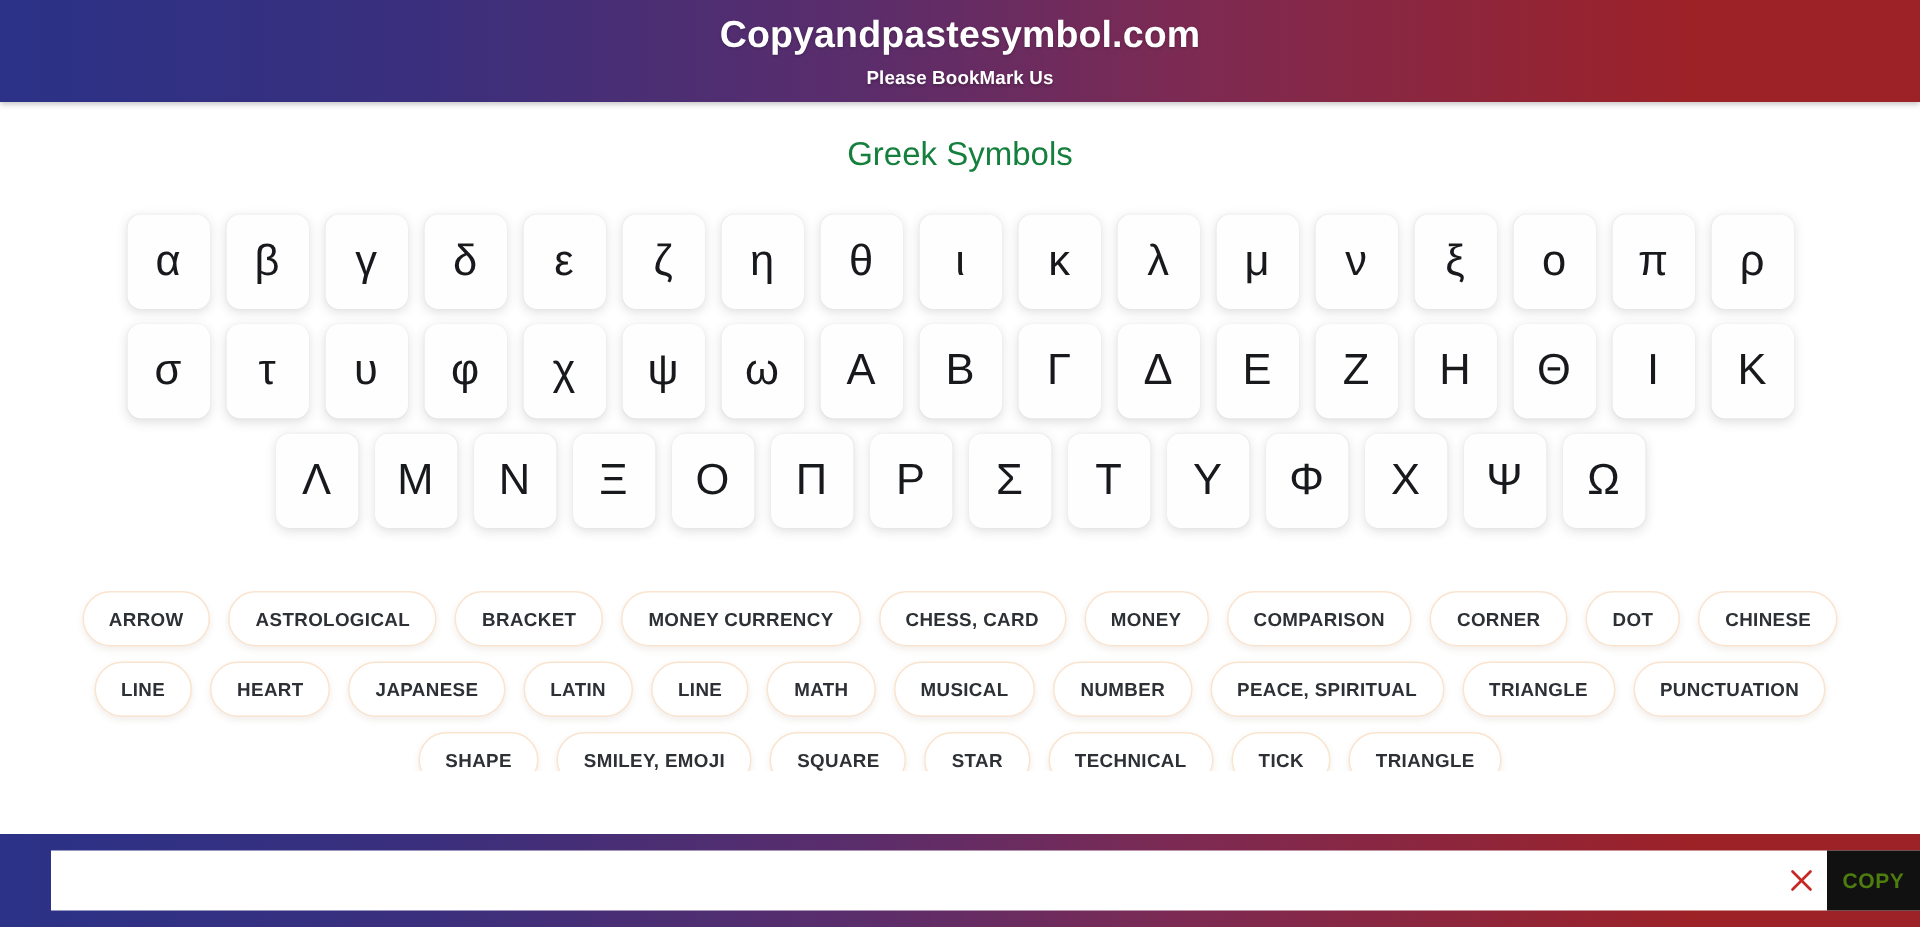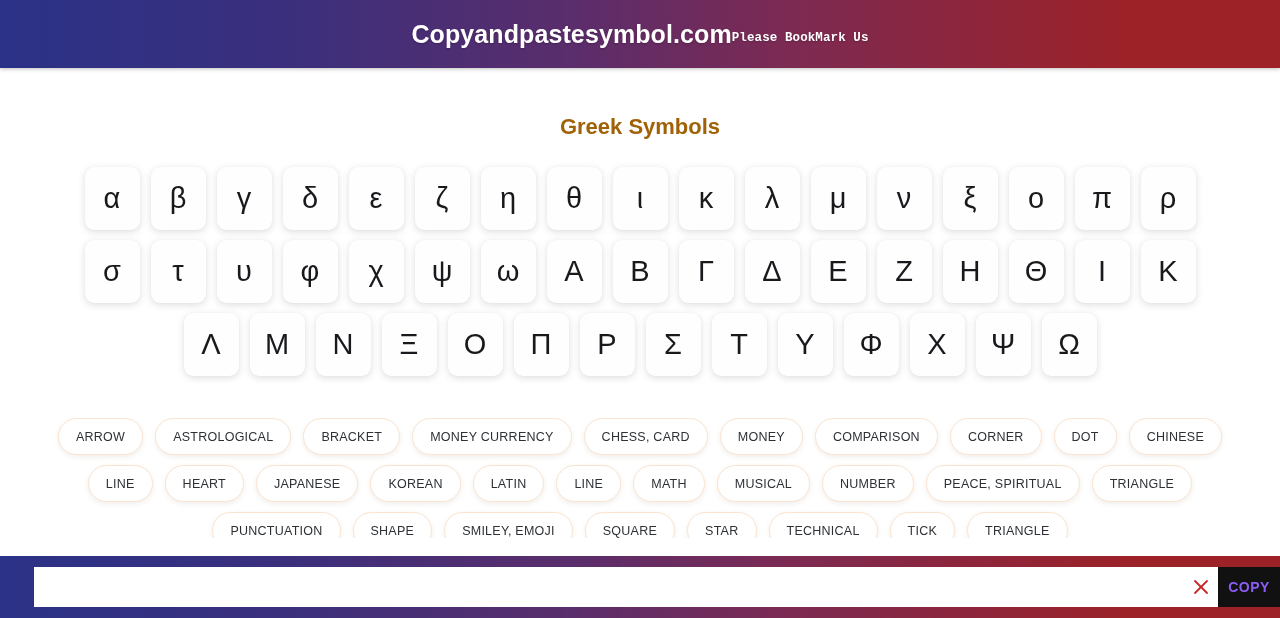--- a/index.html
+++ b/index.html
@@ -14,49 +14,48 @@
     font-family: "Liberation Sans", sans-serif;
     background: #ffffff;
     position: relative;
   }
 
   
   .site-header {
     height: 68px;
     background: linear-gradient(90deg, #2b3287 0%, #3a2f7d 22%, #5b2d6b 45%, #7d2a52 62%, #9c2228 88%, #9c2228 100%);
     display: flex;
-    flex-direction: row;
+    flex-direction: column;
     align-items: center;
     justify-content: center;
     color: #ffffff;
     box-shadow: 0 1px 4px rgba(0,0,0,0.25);
   }
   .site-title {
     font-size: 25px;
     font-weight: 600;
     letter-spacing: 0.1px;
     line-height: 1.15;
     text-shadow: 0 1px 2px rgba(0,0,0,0.25);
   }
   .site-subtitle {
     font-size: 12.5px;
     font-weight: 700;
     margin-top: 8px;
     letter-spacing: 0.1px;
     text-shadow: 0 1px 2px rgba(0,0,0,0.25);
-    font-family: Liberation Mono, monospace;
   }
 
   
   .page-title {
     text-align: center;
     font-size: 22px;
-    font-weight: 700;
-    color: #a16207;
-    margin-top: 46px;
+    font-weight: 400;
+    color: #15803d;
+    margin-top: 22px;
   }
 
   
   .symbol-grid {
     margin-top: 27px;
     display: flex;
     flex-wrap: wrap;
     justify-content: center;
     gap: 10px 11px;
     padding: 0 56px;
@@ -91,21 +90,21 @@
   .category-chip {
     height: 37px;
     padding: 0 17px;
     border: 1.5px solid #fae4cf;
     border-radius: 19px;
     background: #ffffff;
     display: inline-flex;
     align-items: center;
     justify-content: center;
     font-size: 12.5px;
-    font-weight: 400;
+    font-weight: 700;
     letter-spacing: 0.25px;
     color: #2d3135;
     white-space: nowrap;
     cursor: pointer;
     box-shadow: 0 2px 5px rgba(120,90,60,0.10);
   }
 
   
   .copy-bar {
     position: absolute;
@@ -144,21 +143,21 @@
     justify-content: center;
     cursor: pointer;
     flex: none;
   }
   .clear-icon svg { display: block; }
   .copy-button {
     flex: none;
     width: 62px;
     height: 40px;
     background: #111111;
-    color: #8b5cf6;
+    color: #4d7c0f;
     border: none;
     font-family: "Liberation Sans", sans-serif;
     font-size: 14px;
     font-weight: 700;
     letter-spacing: 0.4px;
     cursor: pointer;
   }
 </style>
 </head>
 <body>
@@ -324,21 +323,20 @@
     <div class="category-chip">MONEY CURRENCY</div>
     <div class="category-chip">CHESS, CARD</div>
     <div class="category-chip">MONEY</div>
     <div class="category-chip">COMPARISON</div>
     <div class="category-chip">CORNER</div>
     <div class="category-chip">DOT</div>
     <div class="category-chip">CHINESE</div>
     <div class="category-chip">LINE</div>
     <div class="category-chip">HEART</div>
     <div class="category-chip">JAPANESE</div>
-    <div class="category-chip">KOREAN</div>
     <div class="category-chip">LATIN</div>
     <div class="category-chip">LINE</div>
     <div class="category-chip">MATH</div>
     <div class="category-chip">MUSICAL</div>
     <div class="category-chip">NUMBER</div>
     <div class="category-chip">PEACE, SPIRITUAL</div>
     <div class="category-chip">TRIANGLE</div>
     <div class="category-chip">PUNCTUATION</div>
     <div class="category-chip">SHAPE</div>
     <div class="category-chip">SMILEY, EMOJI</div>

